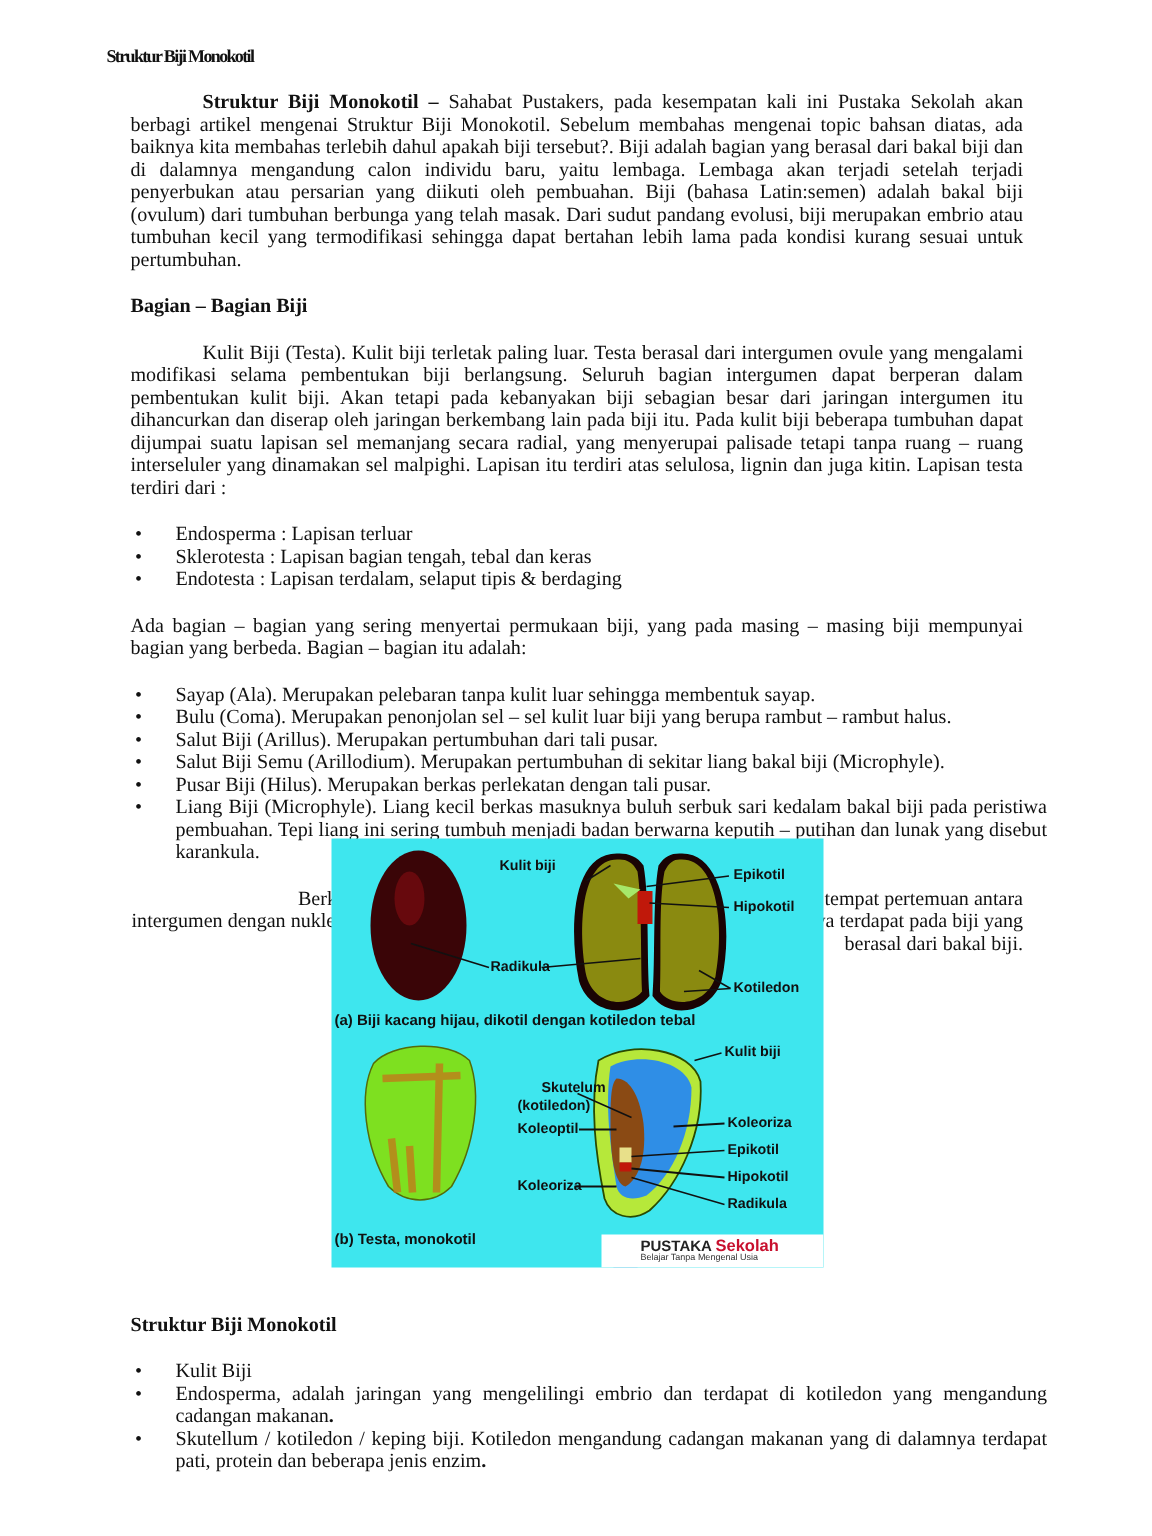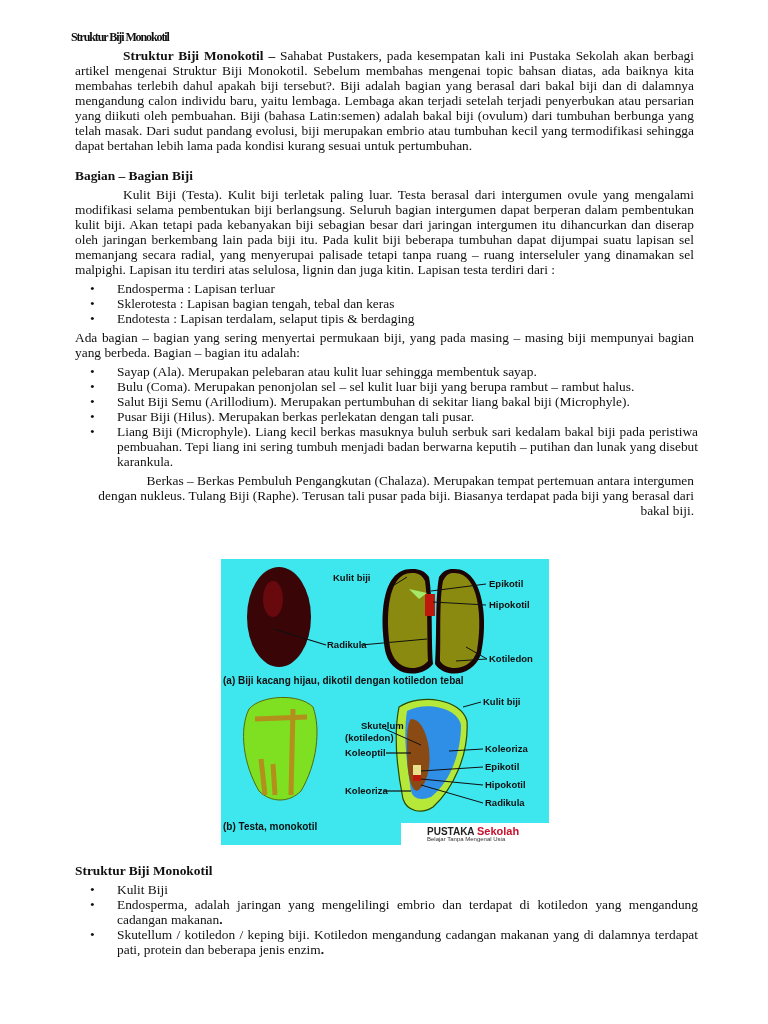--- a/index.html
+++ b/index.html
@@ -1,20 +1,20 @@
 <!DOCTYPE html>
 <html><head>
 <meta charset="utf-8">
 <style>
   html, body { margin:0; padding:0; background:#ffffff; }
   body { width:768px; height:1024px; position:relative; overflow:hidden;
          font-family:"Liberation Serif", serif; color:#111; }
   .page { position:absolute; left:71px; top:30px; width:627px; font-size:13.4px; line-height:15px; }
   .doc-title { font-weight:bold; font-size:12px; letter-spacing:-1.1px; margin:0 0 1px 0; line-height:14px; }
-  p { margin:4px; text-align:justify; }
+  p { margin:16px; text-align:justify; }
   .indent { text-indent:48px; }
   .h { font-weight:bold; margin-top:15px; }
   ul { margin:0; padding:0 0 0 46px; list-style:none; }
   ul li { position:relative; text-align:justify; }
   ul li::before { content:"•"; position:absolute; left:-27px; top:0; }
   b { font-weight:bold; }
   .figure { position:absolute; left:221px; top:559px; width:328px; height:286px; background:#3ee6ee; overflow:hidden; }
   .figure svg { position:absolute; left:0; top:0; }
   .lbl { position:absolute; font-family:"Liberation Sans", sans-serif; font-weight:bold; font-size:9.5px; color:#101010; white-space:nowrap; }
   .cap { font-size:10px; }
@@ -34,22 +34,23 @@
 
   <p class="h">Bagian – Bagian Biji</p>
   <p class="indent">Kulit Biji (Testa). Kulit biji terletak paling luar. Testa berasal dari intergumen ovule yang mengalami modifikasi selama pembentukan biji berlangsung. Seluruh bagian intergumen dapat berperan dalam pembentukan kulit biji. Akan tetapi pada kebanyakan biji sebagian besar dari jaringan intergumen itu dihancurkan dan diserap oleh jaringan berkembang lain pada biji itu. Pada kulit biji beberapa tumbuhan dapat dijumpai suatu lapisan sel memanjang secara radial, yang menyerupai palisade tetapi tanpa ruang – ruang interseluler yang dinamakan sel malpighi. Lapisan itu terdiri atas selulosa, lignin dan juga kitin. Lapisan testa terdiri dari :</p>
   <ul>
     <li>Endosperma : Lapisan terluar</li>
     <li>Sklerotesta : Lapisan bagian tengah, tebal dan keras</li>
     <li>Endotesta : Lapisan terdalam, selaput tipis &amp; berdaging</li>
   </ul>
   <p>Ada bagian – bagian yang sering menyertai permukaan biji, yang pada masing – masing biji mempunyai bagian yang berbeda. Bagian – bagian itu adalah:</p>
   <ul>
-    <li>Sayap (Ala). Merupakan pelebaran atau kulit luar sehingga membentuk sayap.</li>
+    <li>Sayap (Ala). Merupakan pelebaran tanpa kulit luar sehingga membentuk sayap.</li>
     <li>Bulu (Coma). Merupakan penonjolan sel – sel kulit luar biji yang berupa rambut – rambut halus.</li>
+    <li>Salut Biji (Arillus). Merupakan pertumbuhan dari tali pusar.</li>
     <li>Salut Biji Semu (Arillodium). Merupakan pertumbuhan di sekitar liang bakal biji (Microphyle).</li>
     <li>Pusar Biji (Hilus). Merupakan berkas perlekatan dengan tali pusar.</li>
     <li>Liang Biji (Microphyle). Liang kecil berkas masuknya buluh serbuk sari kedalam bakal biji pada peristiwa pembuahan. Tepi liang ini sering tumbuh menjadi badan berwarna keputih – putihan dan lunak yang disebut karankula.</li>
   </ul>
   <p class="indent" style="text-align:right">Berkas – Berkas Pembuluh Pengangkutan (Chalaza). Merupakan tempat pertemuan antara intergumen dengan nukleus. Tulang Biji (Raphe). Terusan tali pusar pada biji. Biasanya terdapat pada biji yang berasal dari bakal biji.</p>
 </div>
 
 <span class="tick">:</span>
 
 <div class="figure">

